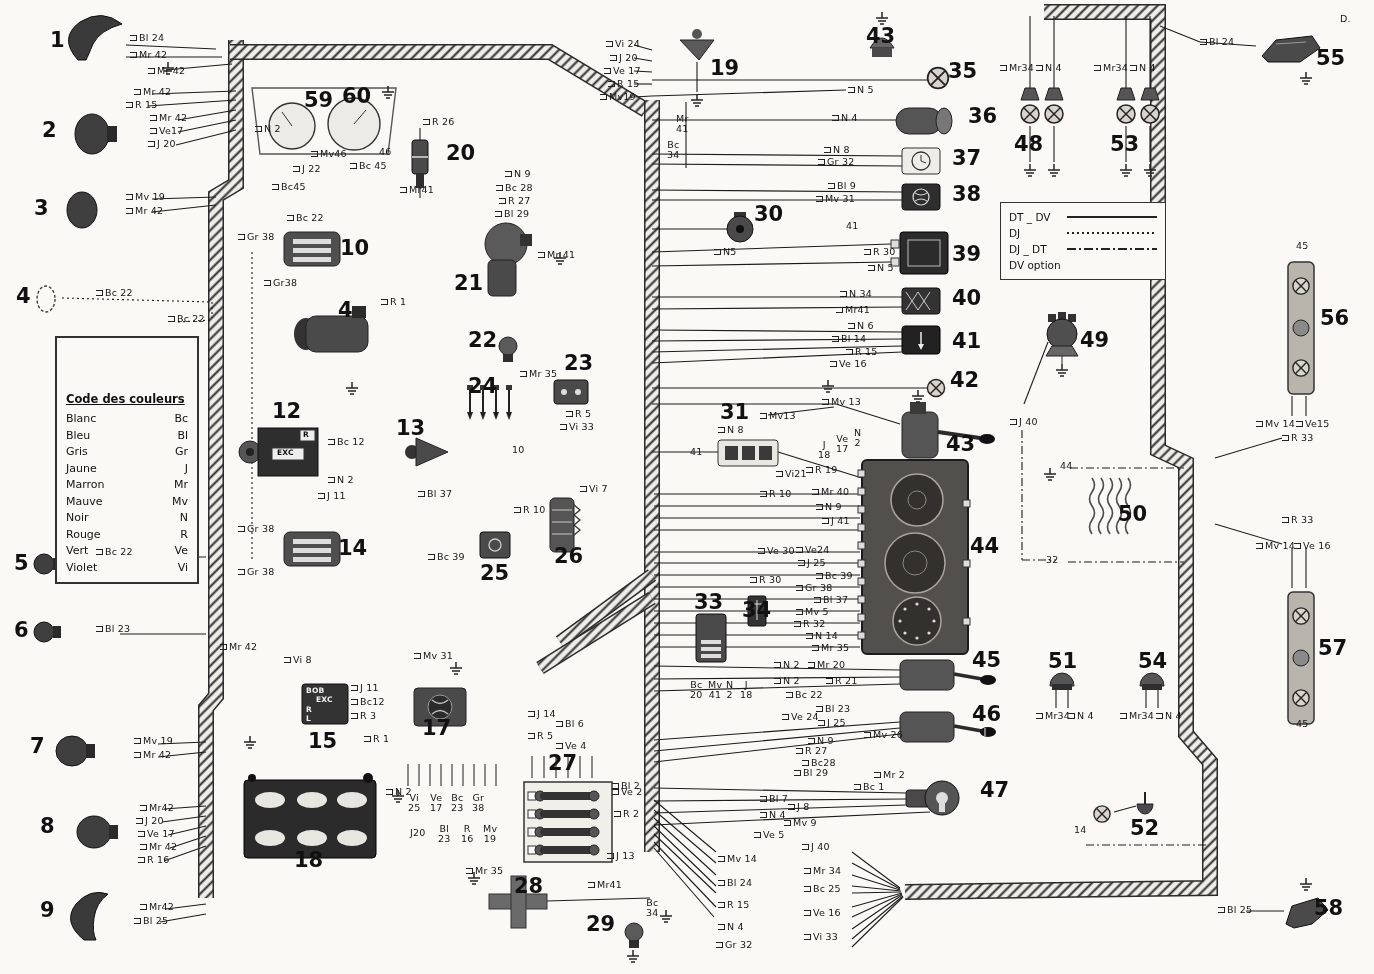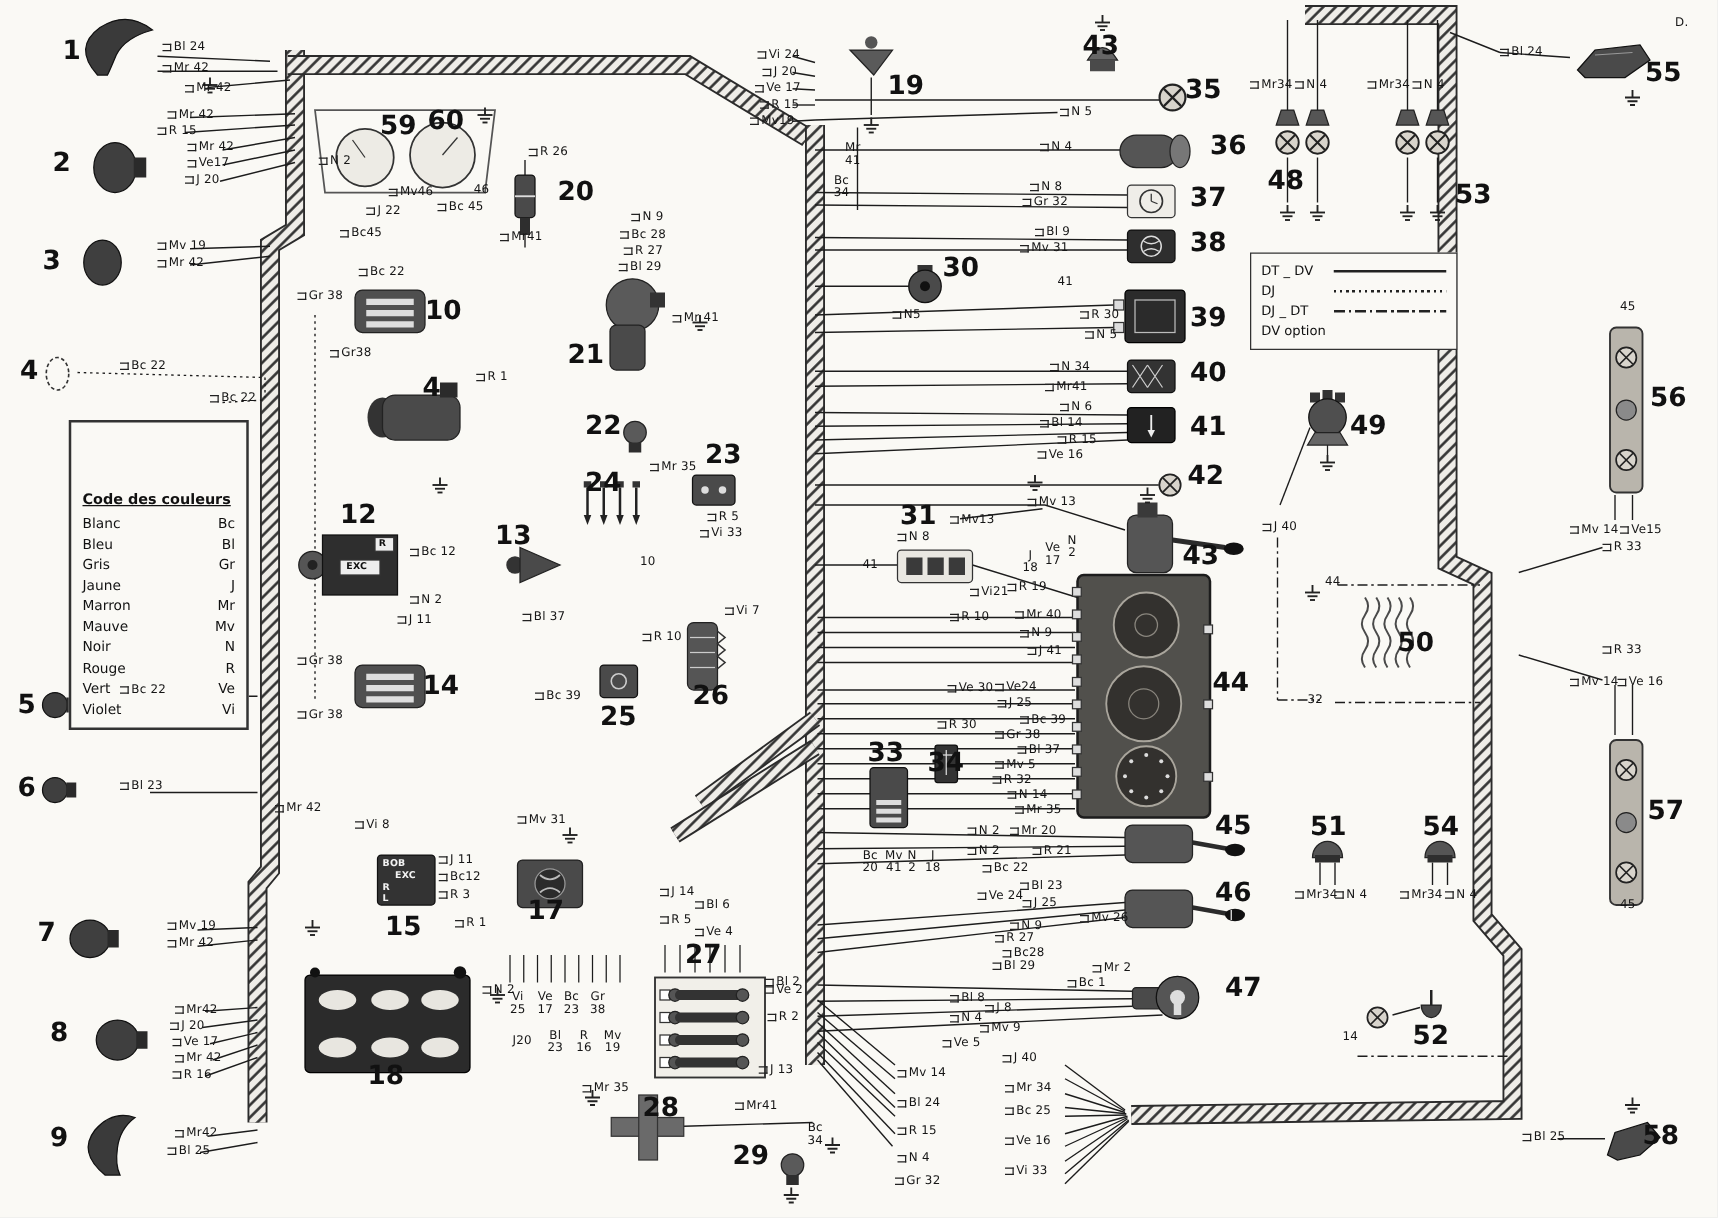--- a/index.html
+++ b/index.html
@@ -690,21 +690,21 @@
       <span class="num" style="left: 946px; top: 434px;">43</span>
       <span class="num" style="left: 970px; top: 536px;">44</span>
       <span class="num" style="left: 972px; top: 650px;">45</span>
       <span class="num" style="left: 972px; top: 704px;">46</span>
       <span class="num" style="left: 980px; top: 780px;">47</span>
       <span class="num" style="left: 1014px; top: 134px;">48</span>
       <span class="num" style="left: 1080px; top: 330px;">49</span>
       <span class="num" style="left: 1118px; top: 504px;">50</span>
       <span class="num" style="left: 1048px; top: 651px;">51</span>
       <span class="num" style="left: 1130px; top: 818px;">52</span>
-      <span class="num" style="left: 1164px; top: 134px; margin-top: 11px;">53</span>
+      <span class="num" style="left: 1110px; top: 134px;">53</span>
       <span class="num" style="left: 1138px; top: 651px;">54</span>
       <span class="num" style="left: 1316px; top: 48px;">55</span>
       <span class="num" style="left: 1320px; top: 308px;">56</span>
       <span class="num" style="left: 1318px; top: 638px;">57</span>
       <span class="num" style="left: 1314px; top: 898px;">58</span>
       <span class="num" style="left: 304px; top: 90px;">59</span>
       <span class="num" style="left: 342px; top: 86px;">60</span>
       <span class="wire" style="left: 130px; top: 33px;">Bl 24</span>
       <span class="wire" style="left: 130px; top: 50px;">Mr 42</span>
       <span class="wire" style="left: 148px; top: 66px;">Mr 42</span>
@@ -861,21 +861,21 @@
       <span class="wire" style="left: 816px; top: 704px;">Bl 23</span>
       <span class="wire" style="left: 782px; top: 712px;">Ve 24</span>
       <span class="wire" style="left: 818px; top: 718px;">J 25</span>
       <span class="wire" style="left: 808px; top: 736px;">N 9</span>
       <span class="wire" style="left: 864px; top: 730px;">Mv 26</span>
       <span class="wire" style="left: 796px; top: 746px;">R 27</span>
       <span class="wire" style="left: 802px; top: 758px;">Bc28</span>
       <span class="wire" style="left: 794px; top: 768px;">Bl 29</span>
       <span class="wire" style="left: 874px; top: 770px;">Mr 2</span>
       <span class="wire" style="left: 854px; top: 782px;">Bc 1</span>
-      <span class="wire" style="left: 760px; top: 794px;">Bl 8</span>
+      <span class="wire" style="left: 760px; top: 794px;">Bl 7</span>
       <span class="wire" style="left: 788px; top: 802px;">J 8</span>
       <span class="wire" style="left: 760px; top: 810px;">N 4</span>
       <span class="wire" style="left: 784px; top: 818px;">Mv 9</span>
       <span class="wire" style="left: 754px; top: 830px;">Ve 5</span>
       <span class="wire" style="left: 802px; top: 842px;">J 40</span>
       <span class="wire" style="left: 718px; top: 854px;">Mv 14</span>
       <span class="wire" style="left: 804px; top: 866px;">Mr 34</span>
       <span class="wire" style="left: 718px; top: 878px;">Bl 24</span>
       <span class="wire" style="left: 804px; top: 884px;">Bc 25</span>
       <span class="wire" style="left: 718px; top: 900px;">R 15</span>

